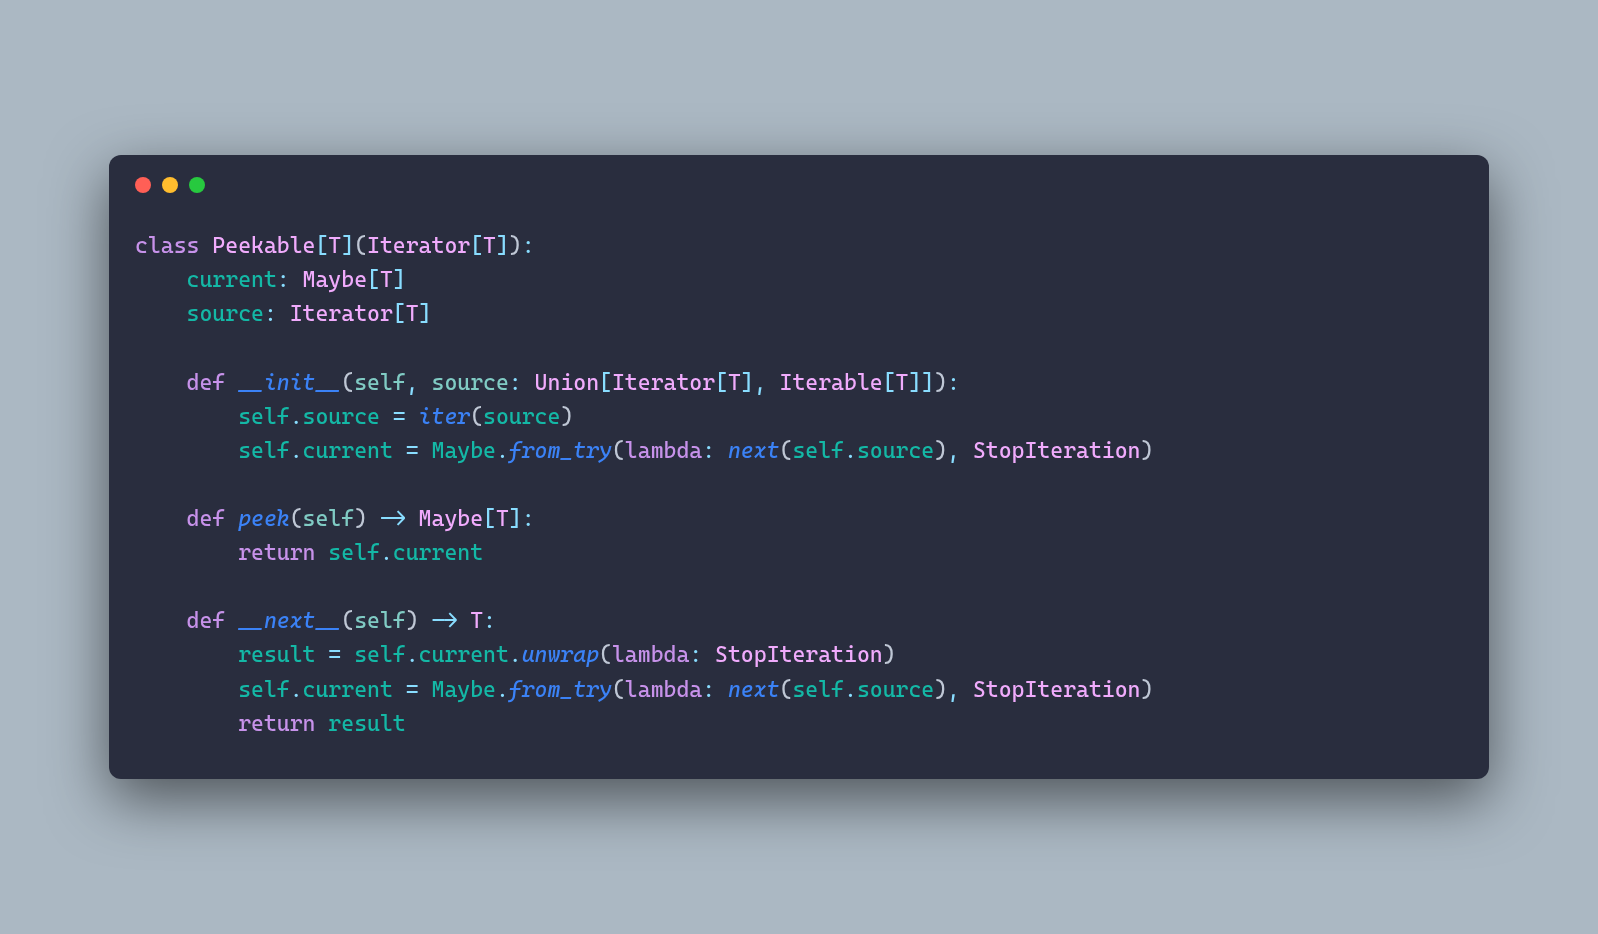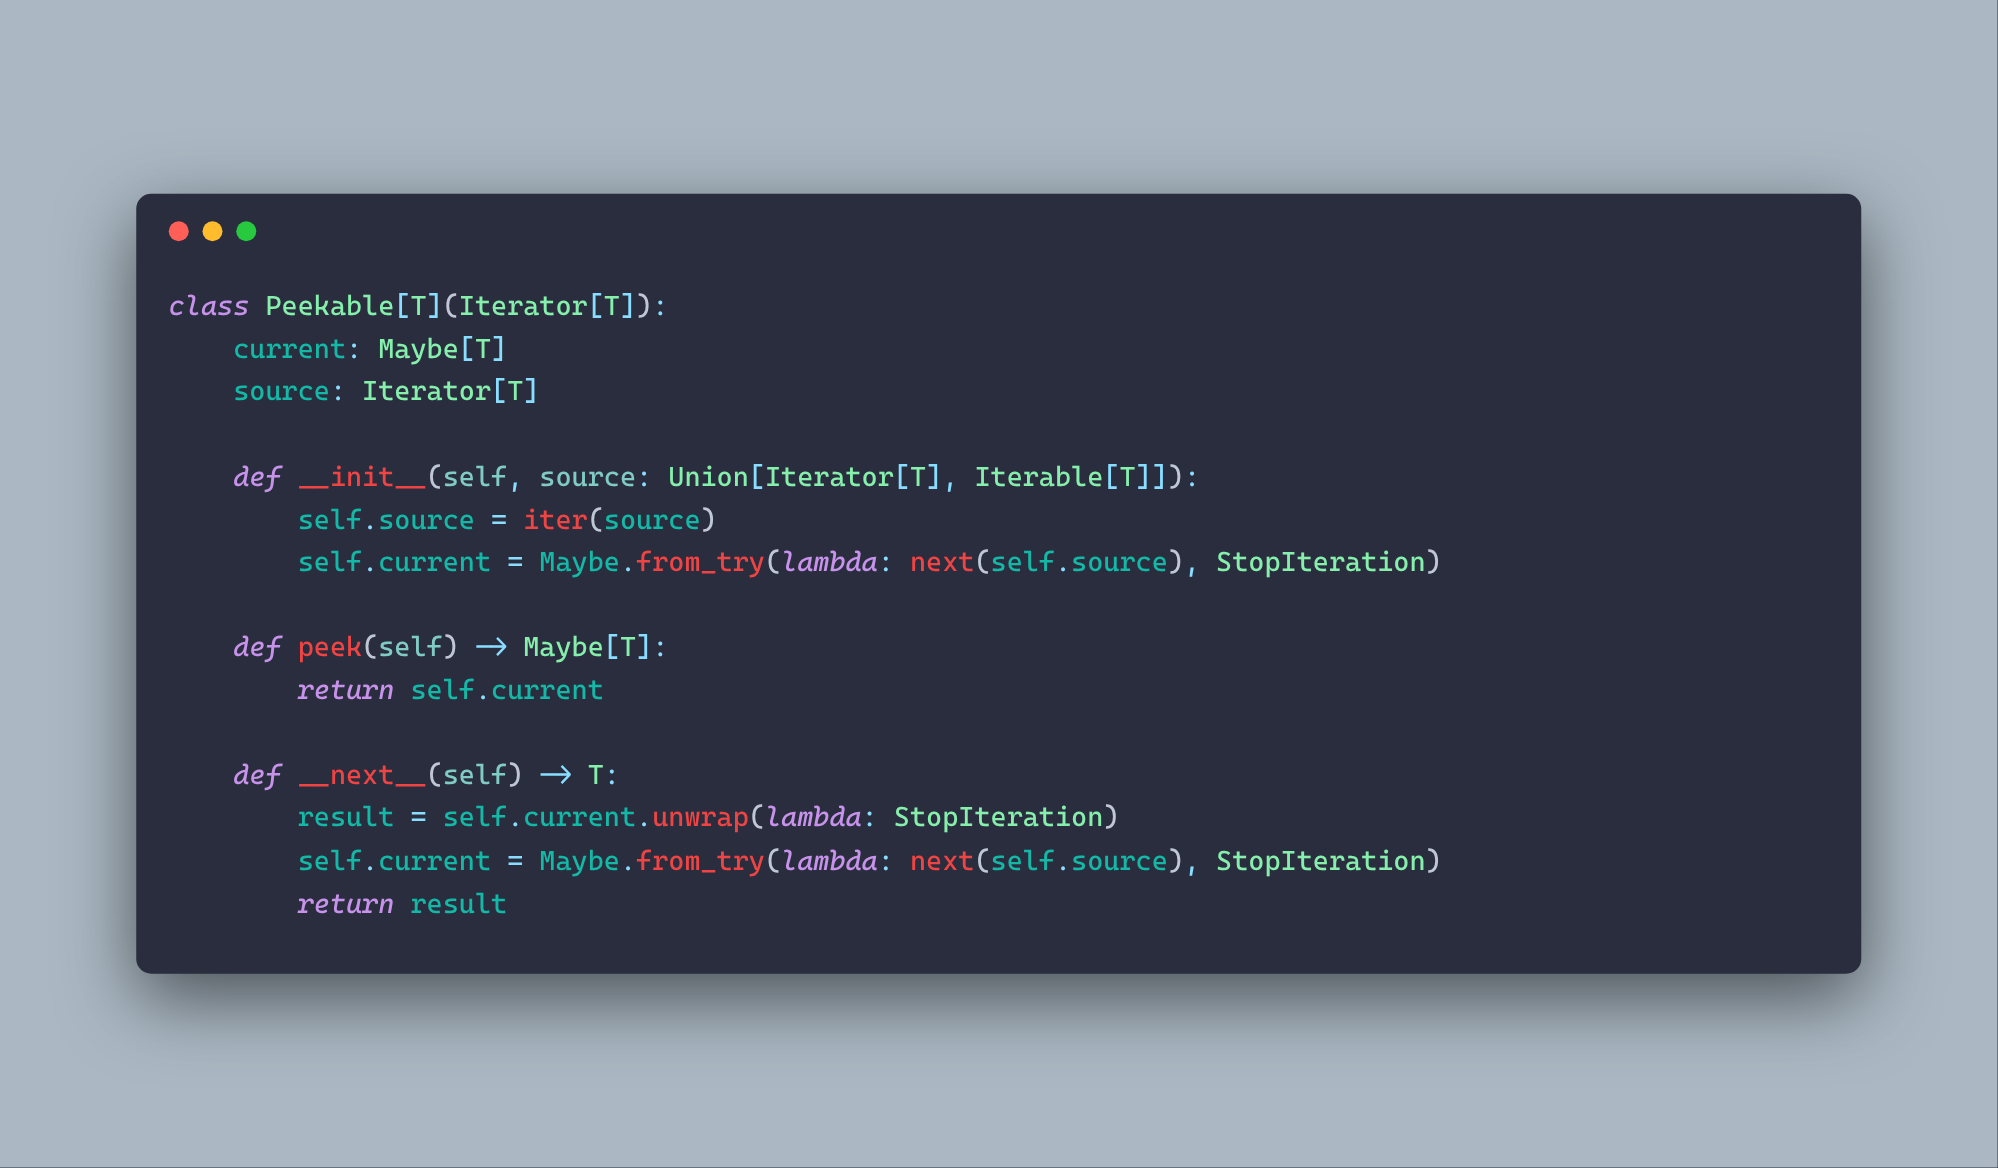--- a/index.html
+++ b/index.html
@@ -35,23 +35,23 @@
   .dot-yellow { background: #ffbd2e; }
   .dot-green { background: #27c93f; }
   .code {
     padding: 36px 26px 18px 26px;
     font-size: 22px;
     line-height: 1.55;
     white-space: pre;
     color: #bfc7d5;
     font-weight: 500;
   }
-  .kw   { color: #c792ea; font-style: italic; }
-  .cls  { color: #86efac; }
-  .fn   { color: #ef4444; }
+  .kw   { color: #c792ea; }
+  .cls  { color: #f0abfc; }
+  .fn   { color: #3b82f6; font-style: italic; }
   .var  { color: #14b8a6; }
   .prop { color: #80cbc4; }
   .op   { color: #89ddff; }
   .punc { color: #89ddff; }
   .paren{ color: #bfc7d5; }
 </style>
 </head>
 <body>
 
 <div class="window">

